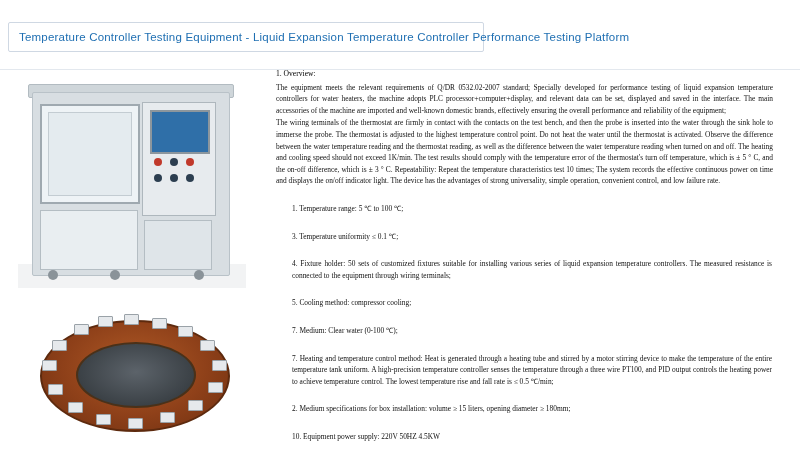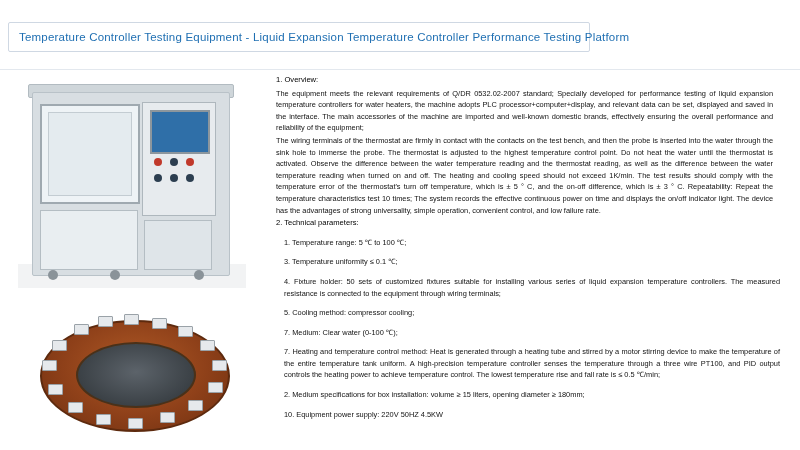--- a/index.html
+++ b/index.html
@@ -27,21 +27,21 @@
     top: 0;
     width: 800px;
     height: 70px;
     background: #ffffff;
     box-sizing: border-box;
   }
   .header-bar {
     position: absolute;
     left: 8px;
     top: 22px;
-    width: 582px;
+    width: 476px;
     height: 30px;
     background: #ffffff;
     border: 1px solid #cfd8e3;
     border-radius: 2px;
     display: flex;
     align-items: center;
     padding-left: 10px;
     box-sizing: border-box;
   }
   .header-title {
@@ -245,41 +245,41 @@
     height: 9px;
     background: #e6e9ec;
     border: 1px solid #9aa2a8;
     border-radius: 1px;
   }
 
   
   .content {
     position: absolute;
     left: 276px;
-    top: 74px;
+    top: 68px;
     width: 512px;
     height: 372px;
     color: #111111;
     font-size: 7.4px;
     line-height: 11.6px;
-    font-family: Liberation Sans, sans-serif;
+    font-family: Liberation Serif, serif;
   }
   .sec-title {
     font-size: 7.6px;
     color: #000000;
     margin: 0 0 2px 0;
     font-weight: normal;
   }
   .para {
     margin: 0 15px 1px 0;
     text-align: justify;
     color: #111111;
   }
   .list-item {
-    margin: 8px;
+    margin: 16px;
     text-align: justify;
     color: #111111;
   }
 </style>
 </head>
 <body>
 
 <div class="page">
 
   <div class="header">
@@ -335,21 +335,20 @@
     </div>
 
   </div>
 
   <div class="content">
 
     <div class="sec-title">1. Overview:</div>
     <p class="para">The equipment meets the relevant requirements of Q/DR 0532.02-2007 standard; Specially developed for performance testing of liquid expansion temperature controllers for water heaters, the machine adopts PLC processor+computer+display, and relevant data can be set, displayed and saved in the interface. The main accessories of the machine are imported and well-known domestic brands, effectively ensuring the overall performance and reliability of the equipment;</p>
     <p class="para">The wiring terminals of the thermostat are firmly in contact with the contacts on the test bench, and then the probe is inserted into the water through the sink hole to immerse the probe. The thermostat is adjusted to the highest temperature control point. Do not heat the water until the thermostat is activated. Observe the difference between the water temperature reading and the thermostat reading, as well as the difference between the water temperature reading when turned on and off. The heating and cooling speed should not exceed 1K/min. The test results should comply with the temperature error of the thermostat's turn off temperature, which is ± 5 ° C, and the on-off difference, which is ± 3 ° C. Repeatability: Repeat the temperature characteristics test 10 times; The system records the effective continuous power on time and displays the on/off indicator light. The device has the advantages of strong universality, simple operation, convenient control, and low failure rate.</p>
 
-    <div class="sec-title">2. Technical parameters:</div>
     <p class="list-item">1. Temperature range: 5 ℃ to 100 ℃;</p>
     <p class="list-item">3. Temperature uniformity ≤ 0.1 ℃;</p>
     <p class="list-item">4. Fixture holder: 50 sets of customized fixtures suitable for installing various series of liquid expansion temperature controllers. The measured resistance is connected to the equipment through wiring terminals;</p>
     <p class="list-item">5. Cooling method: compressor cooling;</p>
     <p class="list-item">7. Medium: Clear water (0-100 ℃);</p>
     <p class="list-item">7. Heating and temperature control method: Heat is generated through a heating tube and stirred by a motor stirring device to make the temperature of the entire temperature tank uniform. A high-precision temperature controller senses the temperature through a three wire PT100, and PID output controls the heating power to achieve temperature control. The lowest temperature rise and fall rate is ≤ 0.5 ℃/min;</p>
     <p class="list-item">2. Medium specifications for box installation: volume ≥ 15 liters, opening diameter ≥ 180mm;</p>
     <p class="list-item">10. Equipment power supply: 220V 50HZ 4.5KW</p>
 
   </div>

